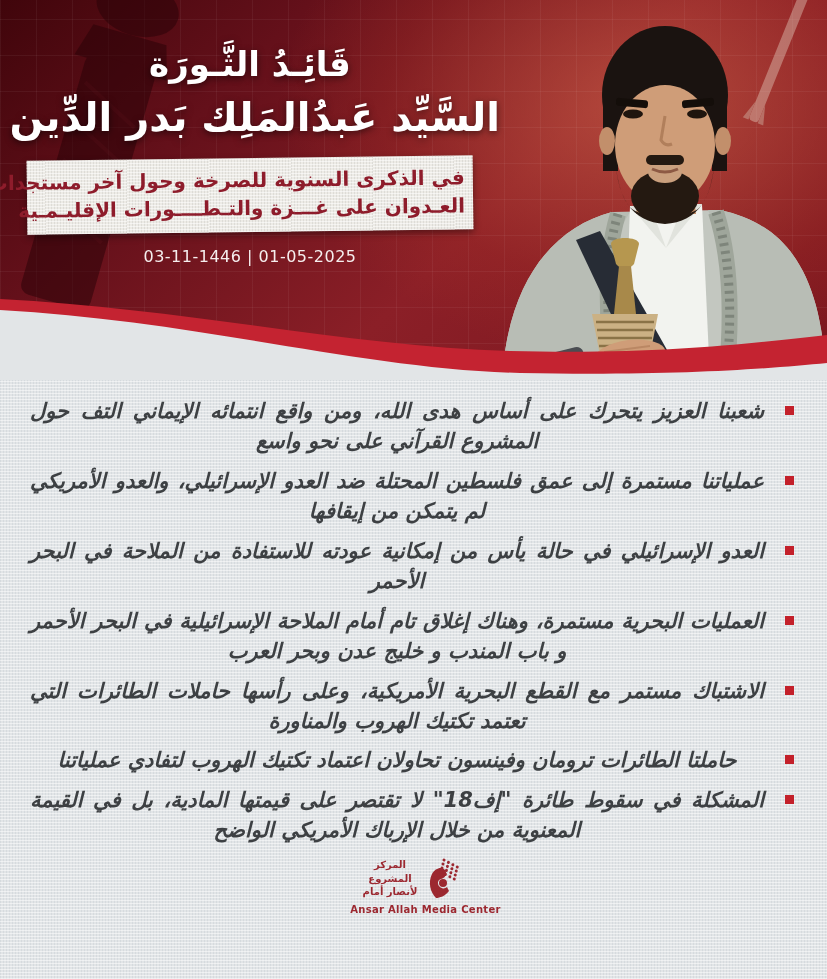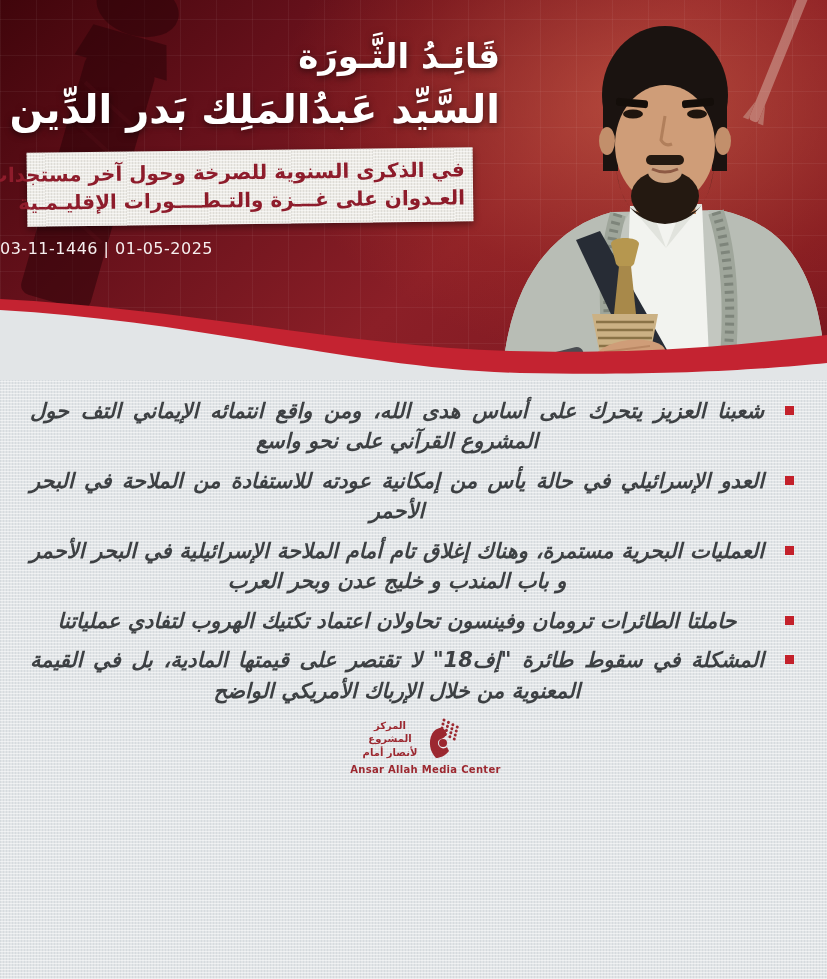--- a/index.html
+++ b/index.html
@@ -17,21 +17,21 @@
     background:
       radial-gradient(ellipse 470px 330px at 78% 28%, rgba(214,108,78,.55), rgba(172,52,40,.25) 55%, rgba(0,0,0,0) 78%),
       linear-gradient(135deg,#40050b 0%, #64101a 26%, #8b1f27 58%, #7a161e 100%);
   }
   .grid-overlay{position:absolute;inset:0;
     background-image:
       repeating-linear-gradient(90deg, rgba(255,255,255,.05) 0 1px, rgba(0,0,0,0) 1px 36px),
       repeating-linear-gradient(0deg, rgba(255,255,255,.05) 0 1px, rgba(0,0,0,0) 1px 36px);}
   .minaret{position:absolute;left:-20px;top:-30px;width:250px;height:340px;opacity:.5;}
   .portrait{position:absolute;right:0;top:0;width:347px;height:380px;z-index:1;}
-  .title-block{position:absolute;right:327px;left:0;top:0;z-index:5;color:#fff;}
+  .title-block{position:absolute;right:327px;left:0;top:8px;z-index:5;text-align:center;color:#fff;}
   .t1{margin-top:36px;font-size:34px;font-weight:bold;text-shadow:0 2px 7px rgba(0,0,0,.55);}
   .t2{margin-top:10px;font-size:40px;font-weight:bold;white-space:nowrap;text-shadow:0 2px 7px rgba(0,0,0,.55);}
   .badge{
     margin:18px auto 0;width:430px;padding:8px 8px 9px;transform:rotate(-.7deg);
     background:
       repeating-linear-gradient(0deg, rgba(255,255,255,.55) 0 1px, rgba(0,0,0,0) 1px 3px),
       repeating-linear-gradient(90deg, rgba(185,185,180,.3) 0 1px, rgba(0,0,0,0) 1px 3px),
       #edebe6;
     color:#8e1c2b;font-weight:bold;font-size:20px;line-height:1.42;
     box-shadow:0 3px 7px rgba(0,0,0,.4);
@@ -158,22 +158,24 @@
 
     <svg class="wave" viewBox="0 0 827 95" preserveAspectRatio="none">
       <path d="M0,14 C190,24 350,62 510,66 C660,70 752,58 827,50 L827,95 L0,95 Z" fill="#c42331"></path>
       <path d="M0,25 C200,36 360,84 520,88 C670,91 766,84 827,78 L827,95 L0,95 Z" fill="#e2e5e7"></path>
     </svg>
   </header>
 
   <main class="content">
     <ul class="points">
       <li><span class="sq"></span><span>شعبنا العزيز يتحرك على أساس هدى الله، ومن واقع انتمائه الإيماني التف حول المشروع القرآني على نحو واسع</span></li>
+      <li><span class="sq"></span><span>عملياتنا مستمرة إلى عمق فلسطين المحتلة ضد العدو الإسرائيلي، والعدو الأمريكي لم يتمكن من إيقافها</span></li>
       <li><span class="sq"></span><span>العدو الإسرائيلي في حالة يأس من إمكانية عودته للاستفادة من الملاحة في البحر الأحمر</span></li>
       <li><span class="sq"></span><span>العمليات البحرية مستمرة، وهناك إغلاق تام أمام الملاحة الإسرائيلية في البحر الأحمر و باب المندب و خليج عدن وبحر العرب</span></li>
+      <li><span class="sq"></span><span>الاشتباك مستمر مع القطع البحرية الأمريكية، وعلى رأسها حاملات الطائرات التي تعتمد تكتيك الهروب والمناورة</span></li>
       <li><span class="sq"></span><span>حاملتا الطائرات ترومان وفينسون تحاولان اعتماد تكتيك الهروب لتفادي عملياتنا</span></li>
       <li><span class="sq"></span><span>المشكلة في سقوط طائرة "إف18" لا تقتصر على قيمتها المادية، بل في القيمة المعنوية من خلال الإرباك الأمريكي الواضح</span></li>
     </ul>
 
     <footer class="brand">
       <div class="brand-row">
         <div class="brand-ar">
           <div>المركز</div>
           <div>المشروع</div>
           <div>لأنصار أمام</div>

